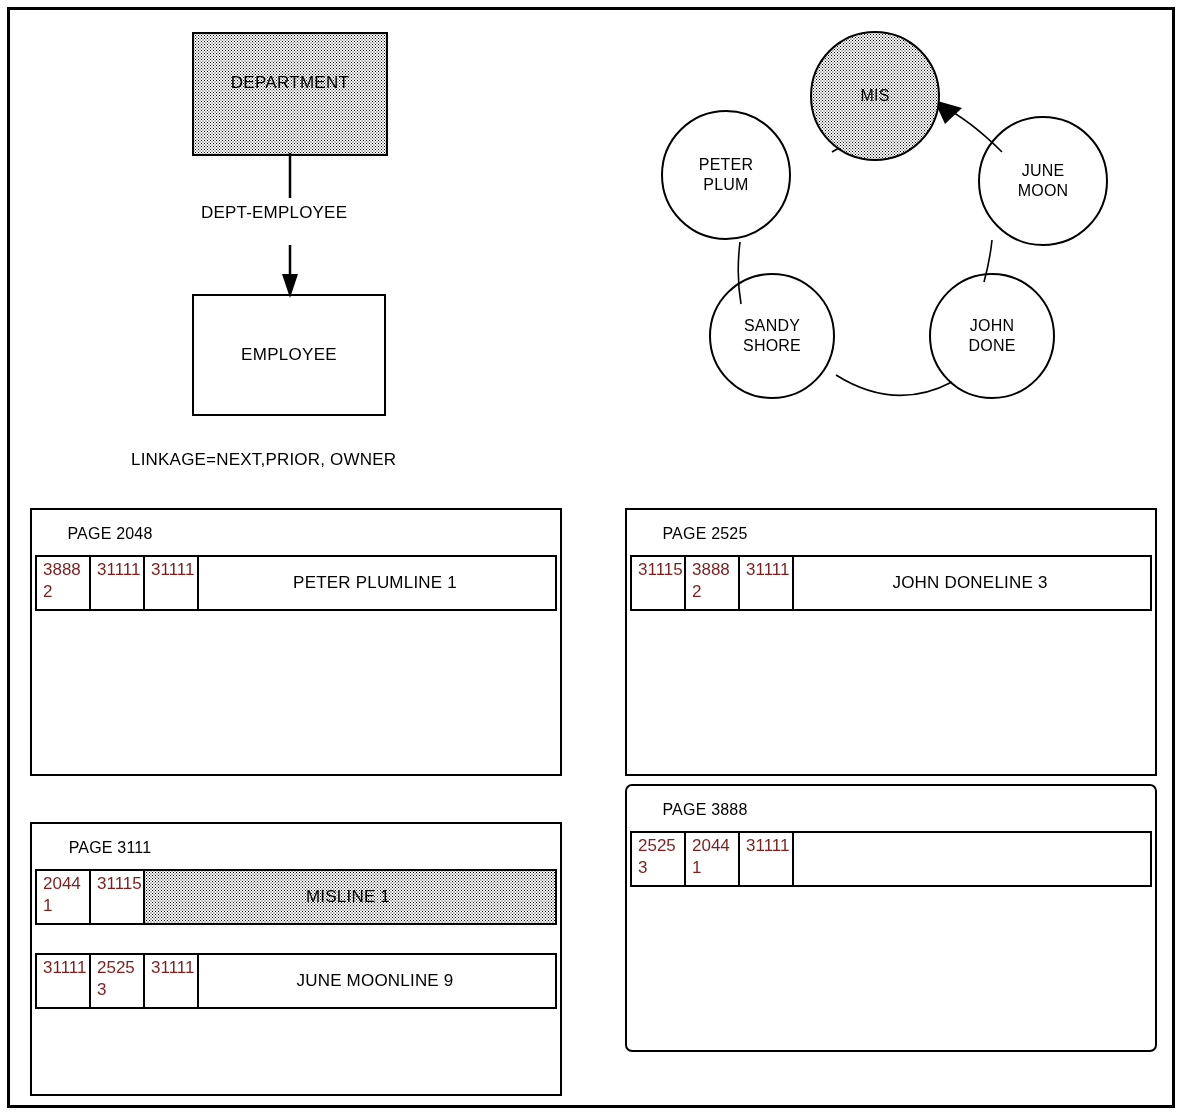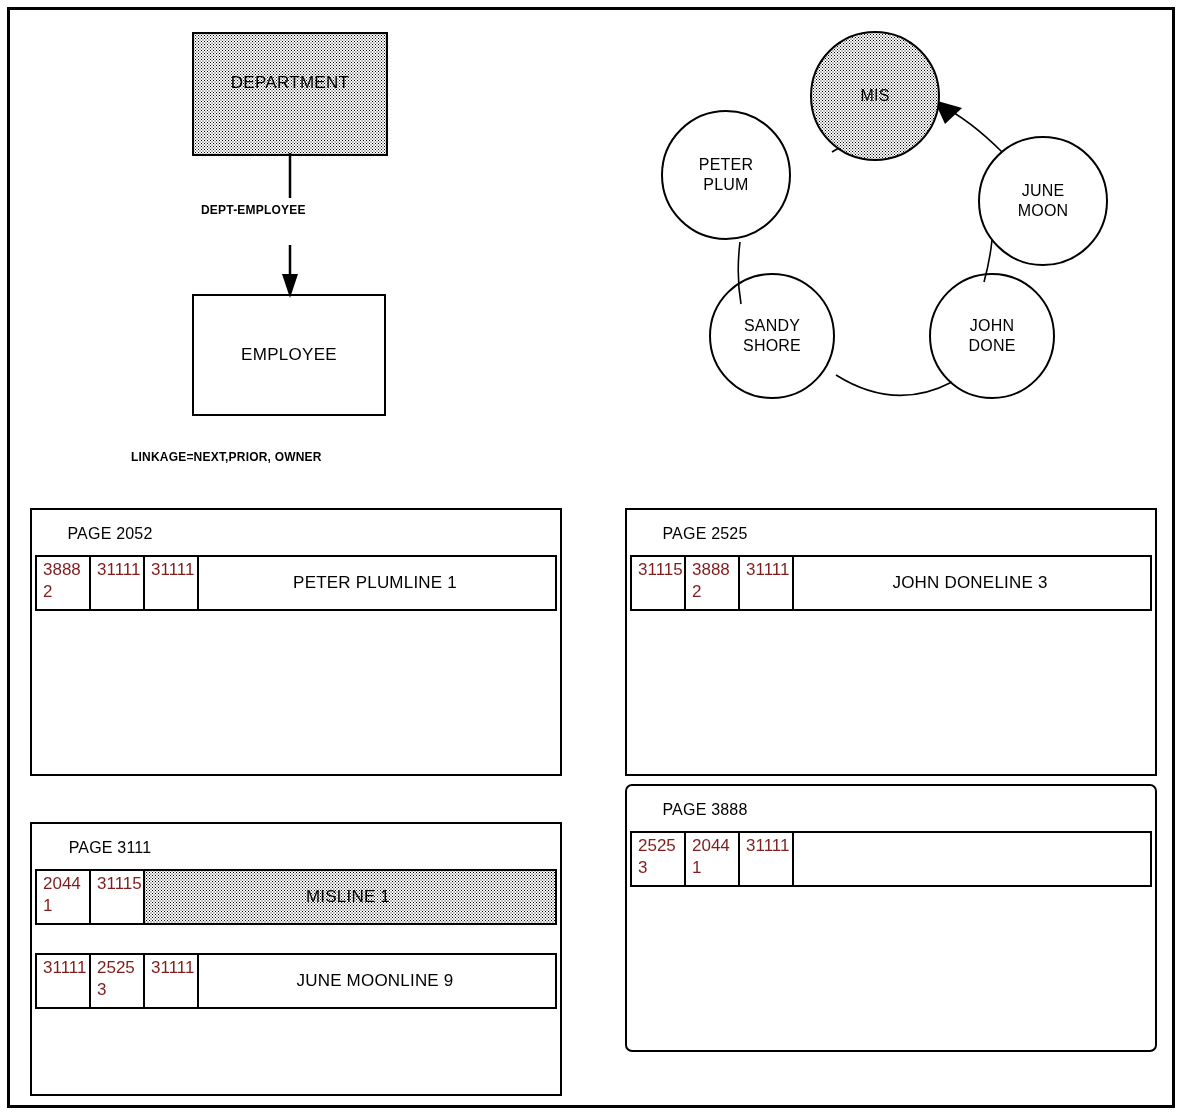--- a/index.html
+++ b/index.html
@@ -55,25 +55,24 @@
     color:#000;
     letter-spacing:0.3px;
   }
   #dept-box{ left:192px; top:32px; width:196px; height:124px; }
   #dept-box .boxlabel{ margin-top:-22px; }
   #emp-box{ left:192px; top:294px; width:194px; height:122px; }
   #emp-box .boxlabel{ margin-top:0px; }
 
   .set-label{
     position:absolute;
-    font-size:12px;
+    font-size:17px;
     color:#000;
     white-space:nowrap;
     letter-spacing:0.2px;
-    font-weight:bold;
   }
   #dept-employee-label{ left:201px; top:203px; }
   #linkage-label{ left:131px; top:450px; }
 
   
   .occ-circle{
     position:absolute;
     border:2.5px solid #000;
     border-radius:50%;
     box-sizing:border-box;
@@ -182,21 +181,21 @@
     <path d="M 344 262 Q 350 240 352 220" stroke="#000" stroke-width="1.6" fill="none"></path>
 
     <path d="M 362 132 Q 330 100 300 85" stroke="#000" stroke-width="1.6" fill="none"></path>
     <polygon points="294,80 322,88 305,104" fill="#000"></polygon>
   </svg>
 
   <div class="occ-circle stipple-dense" style="left:810px;top:31px;width:130px;height:130px;">
     <span>MIS</span>
   </div>
 
-  <div class="occ-circle" style="left:978px;top:136px;width:130px;height:130px;text-align:center;">
+  <div class="occ-circle" style="left:978px;top:116px;width:130px;height:130px;text-align:center;">
     <span>
       <span>JUNE</span><br>
       <span>MOON</span>
     </span>
   </div>
 
   <div class="occ-circle" style="left:709px;top:273px;width:126px;height:126px;">
     <span>
       <span>SANDY</span><br>
       <span>SHORE</span>
@@ -212,21 +211,21 @@
 
   <div class="occ-circle" style="left:661px;top:110px;width:130px;height:130px;">
     <span>
       <span>PETER</span><br>
       <span>PLUM</span>
     </span>
   </div>
 
   <div class="page-block stipple-light" style="left:30px;top:508px;">
     <div class="page-header">
-      <div class="hdr-text">PAGE 2052</div>
+      <div class="hdr-text">PAGE 2048</div>
     </div>
     <div class="rec-row">
       <div class="ptr-cell">38882</div>
       <div class="ptr-cell">31111</div>
       <div class="ptr-cell">31111</div>
       <div class="data-cell">
         <span>PETER PLUM</span>
         <span>LINE 1</span>
       </div>
     </div>

